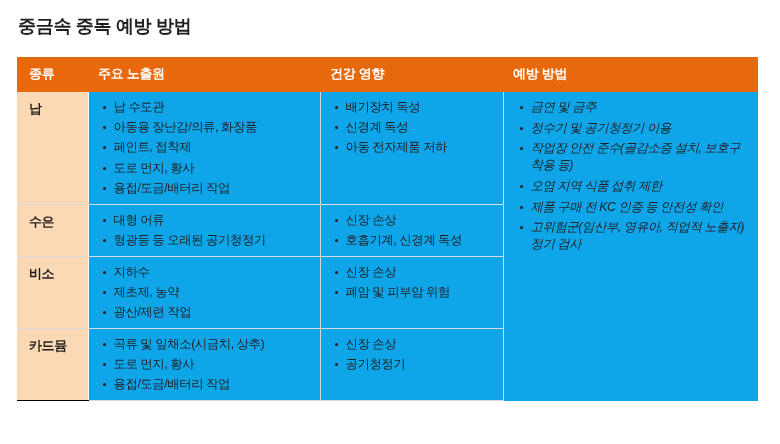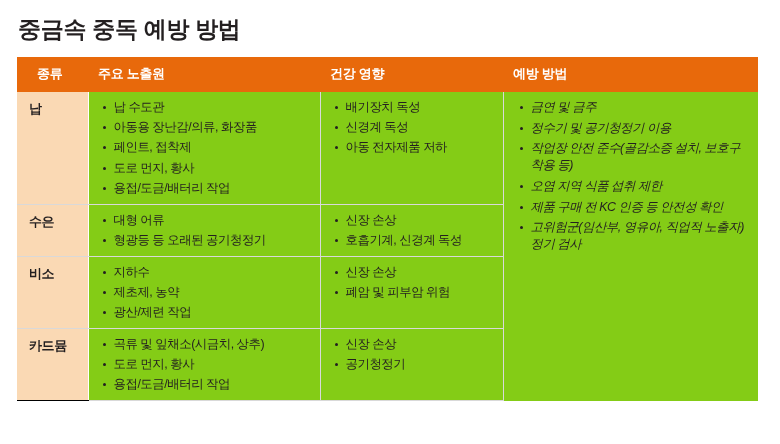--- a/index.html
+++ b/index.html
@@ -18,21 +18,21 @@
   .page {
     position: absolute;
     left: 0; top: 0;
     width: 780px;
     height: 444px;
   }
   .page-title {
     position: absolute;
     left: 18px;
     top: 14px;
-    font-size: 23px;
+    font-size: 18px;
     font-weight: bold;
     letter-spacing: -0.3px;
     color: #231f20;
     white-space: nowrap;
   }
   .table-wrap {
     position: absolute;
     left: 17px;
     top: 57px;
     width: 741px;
@@ -53,28 +53,28 @@
     color: #ffffff;
     font-weight: bold;
     font-size: 13px;
     text-align: left;
     padding: 6px 0 7px 10px;
     letter-spacing: -0.3px;
     height: 22px;
     vertical-align: middle;
     border: none;
   }
-  thead th.th-type { padding-left: 20px; }
+  thead th.th-type { padding-left: 12px; }
 
   tbody td {
     vertical-align: top;
     border-bottom: 1px solid #d9d9d9;
     border-right: 1px solid #d9d9d9;
     padding: 0;
-    background: #84cc16;
+    background: #0ea5e9;
   }
   tbody td.cell-type {
     background: #fad9b4;
     font-weight: bold;
     font-size: 13px;
     color: #231f20;
     padding: 8px 0 8px 12px;
     letter-spacing: -0.4px;
     border-right: 1px solid #ffffff;
     white-space: nowrap;

